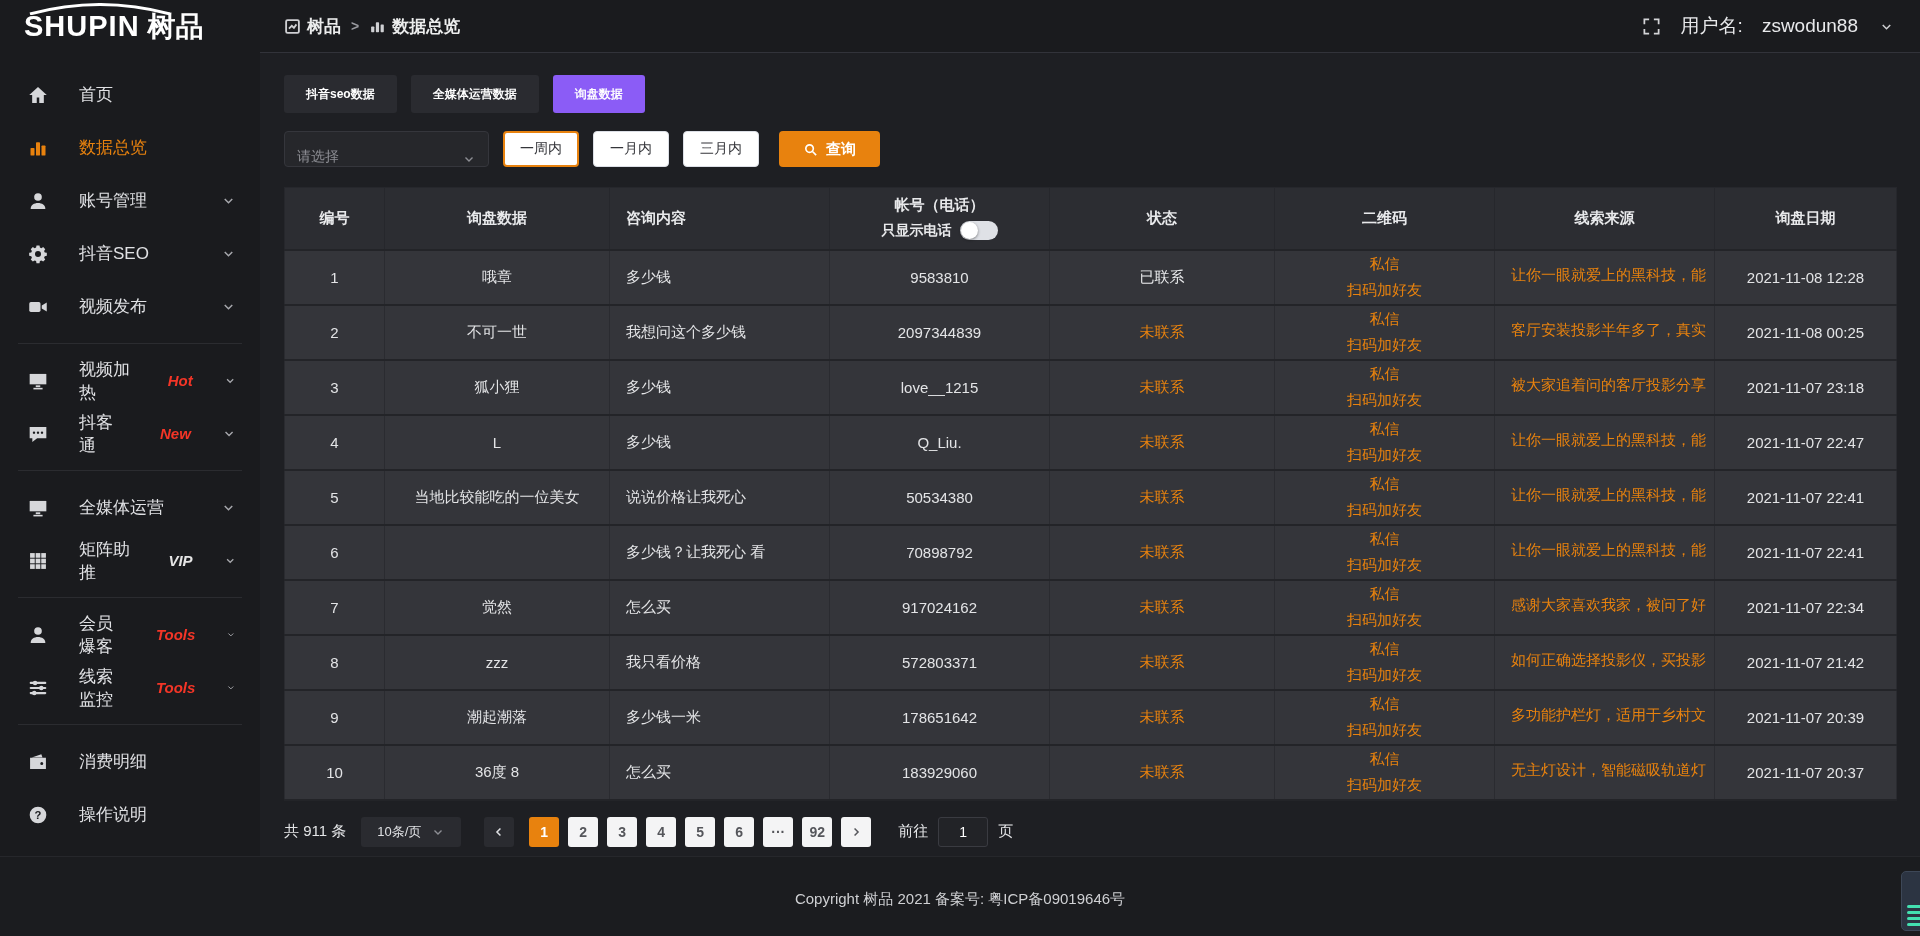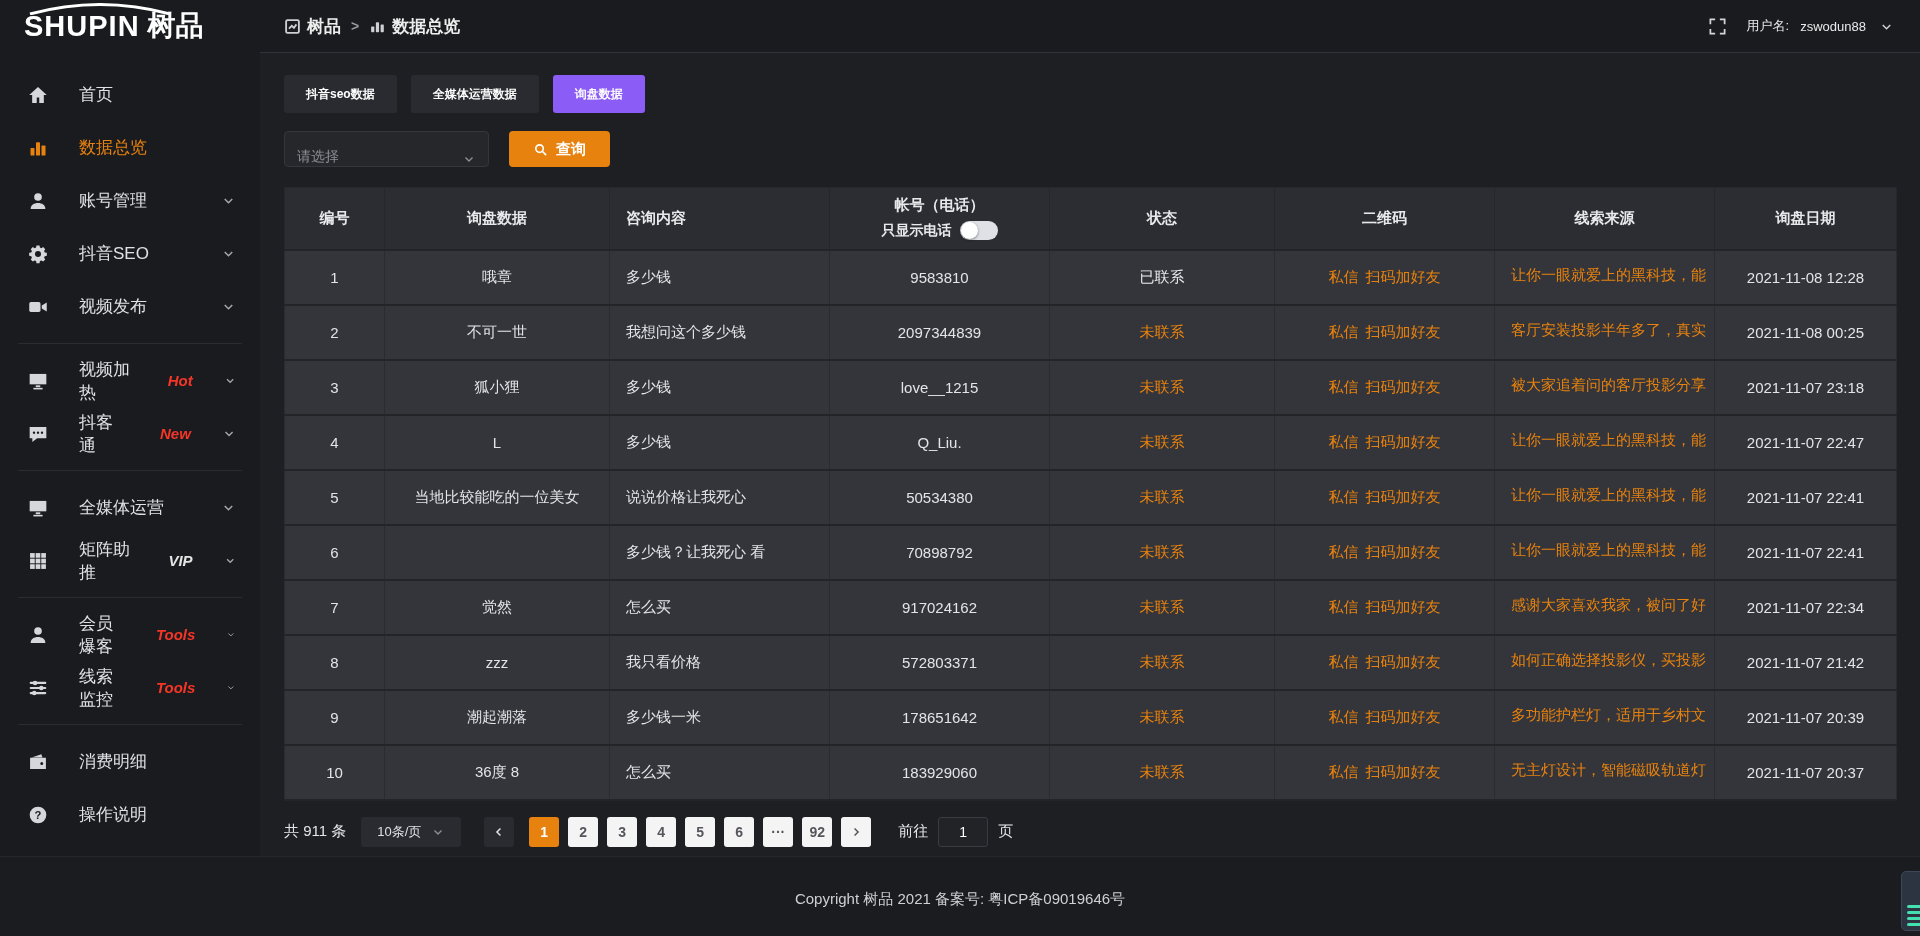--- a/index.html
+++ b/index.html
@@ -7,31 +7,31 @@
   body {
     width:1920px; height:936px; overflow:hidden;
     background:#1e1f23; color:#e3e4e6;
     font-family:"Liberation Sans","DejaVu Sans",sans-serif;
   }
   .icon { display:inline-flex; align-items:center; justify-content:center; }
   .icon svg { display:block; }
 
   
   .topbar { height:52px; background:#1a1b1e; display:flex; align-items:center; }
-  .logo { width:260px; padding-left:24px; display:flex; align-items:center; gap:8px; position:relative; }
+  .logo { width:260px; padding-left:24px; display:flex; align-items:flex-end; gap:8px; position:relative; }
   .logo-en { font-size:29px; font-weight:800; letter-spacing:1px; color:#fff; position:relative; line-height:1; }
   .logo-arc { position:absolute; top:-9px; left:2px; width:148px; height:12px; }
   .logo-cn { font-size:28px; font-weight:800; color:#fff; line-height:1; }
   .breadcrumb { display:flex; align-items:center; gap:10px; padding-left:24px; font-size:17px; font-weight:bold; color:#eceded; }
   .crumb { display:flex; align-items:center; gap:6px; cursor:pointer; }
   .bc-icon { width:17px; height:17px; color:#cfd0d3; }
   .bc-sep { color:#9a9ba0; font-size:14px; font-weight:bold; }
   .topbar-right { margin-left:auto; display:flex; align-items:center; gap:20px; padding-right:26px; }
   .fullscreen-btn { width:19px; height:19px; color:#d4d5d8; cursor:pointer; }
-  .user-menu { display:flex; align-items:center; gap:11px; font-size:13px; color:#e8e9eb; cursor:pointer; }
+  .user-menu { display:flex; align-items:center; gap:19px; font-size:19px; color:#e8e9eb; cursor:pointer; }
   .user-caret { width:15px; height:15px; color:#cfd0d3; margin-left:2px; }
 
   
   .layout { display:flex; height:804px; }
   .sidebar { width:260px; background:#1a1b1e; padding-top:16px; flex:none; }
   .side-item { height:53px; display:flex; align-items:center; gap:31px; padding:0 24px 0 28px; font-size:17px; color:#e0e1e4; cursor:pointer; }
   .side-item .s-icon { width:20px; height:20px; color:#d6d7da; flex:none; }
   .side-item.active { color:#e8820e; }
   .side-item.active .s-icon { color:#e8820e; }
   .side-badge { font-style:italic; font-weight:bold; font-size:15px; margin-left:2px; }
@@ -55,21 +55,21 @@
   
   table.grid { width:1612px; margin-top:20px; border-collapse:collapse; table-layout:fixed; }
   .grid th { background:#2c2d32; height:62px; font-size:15px; font-weight:bold; color:#e8e9eb; text-align:center; border:1px solid #26272c; border-bottom:2px solid #232428; }
   .grid td { background:#34353a; height:55px; font-size:15px; color:#e3e4e6; text-align:center; border:1px solid #2a2b30; border-top:2px solid #232428; border-bottom:2px solid #232428; padding:0 8px; }
   .grid th:nth-child(3), .grid td:nth-child(3) { text-align:left; padding-left:16px; }
   .grid td:nth-child(7) { text-align:left; padding-left:16px; }
   .acct-head-l2 { margin-top:6px; display:flex; align-items:flex-end; justify-content:center; gap:8px; font-size:14px; }
   .switch { width:38px; height:19px; border-radius:10px; background:#dfe1e6; position:relative; display:inline-block; cursor:pointer; flex:none; }
   .switch::after { content:""; position:absolute; left:1px; top:1px; width:17px; height:17px; border-radius:50%; background:#fff; box-shadow:0 1px 3px rgba(0,0,0,.45); }
   .link { color:#e8820e; cursor:pointer; }
-  .qr-links { display:inline-flex; gap:7px; }
+  .qr-links { display:inline-flex; gap:7px;flex-direction:column; }
   .status-un { color:#e8820e; }
   .status-done { color:#e8e9eb; }
   .src-link { display:inline-block; max-width:100%; white-space:nowrap; overflow:hidden; }
 
   
   .pagination { display:flex; align-items:center; margin-top:16px; gap:9px; }
   .total-label { font-size:15px; color:#e3e4e6; margin-right:6px; }
   .size-select { width:100px; height:30px; background:#2a2b30; border-radius:3px; display:flex; align-items:center; justify-content:center; gap:10px; font-size:13px; color:#dfe0e3; cursor:pointer; margin-right:14px; }
   .page-btn { min-width:30px; height:30px; padding:0 5px; border-radius:3px; background:#f4f4f5; color:#55565b; font-size:14px; font-weight:bold; display:flex; align-items:center; justify-content:center; cursor:pointer; }
   .page-btn.dark { background:#2a2b30; color:#dfe0e3; margin-right:6px; }
@@ -333,20 +333,25 @@
 
     <div class="filters">
       <div class="select">
         <span>请选择</span>
         <span class="icon">
           <svg viewBox="0 0 24 24" width="100%" height="100%" fill="none" stroke="currentColor" stroke-width="2.4">
               <path d="M6 9.5l6 6 6-6"></path>
             </svg>
         </span>
       </div>
+      <div id="periods" style="display:flex;gap:14px;">
+          <div class="period active">一周内</div>
+          <div class="period">一月内</div>
+          <div class="period">三月内</div>
+        </div>
       <div class="search-btn">
         <span class="icon">
           <svg viewBox="0 0 24 24" width="100%" height="100%" fill="none" stroke="currentColor" stroke-width="2.6">
               <circle cx="10.5" cy="10.5" r="6"></circle>
               <path d="M15.2 15.2L21 21"></path>
             </svg>
         </span>
         <span>查询</span>
       </div>
     </div>

